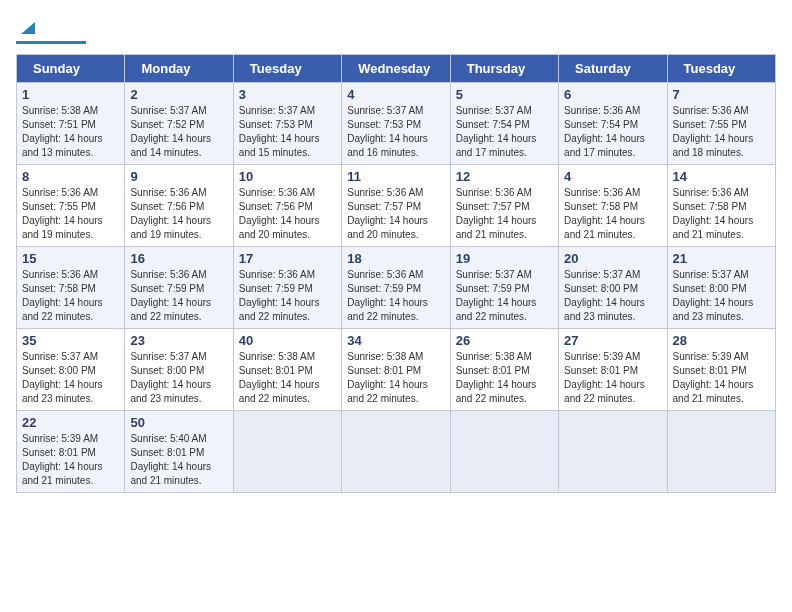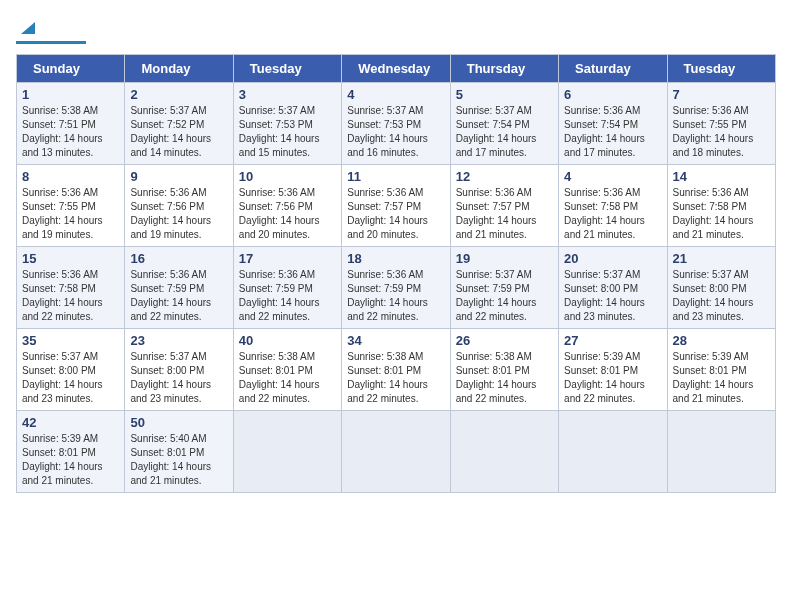--- a/index.html
+++ b/index.html
@@ -157,21 +157,21 @@
       <tr>
         <td><span class="day-number">35</span><span class="cell-text">Sunrise: 5:37 AM<br>Sunset: 8:00 PM<br>Daylight: 14 hours and 23 minutes.</span></td>
         <td><span class="day-number">23</span><span class="cell-text">Sunrise: 5:37 AM<br>Sunset: 8:00 PM<br>Daylight: 14 hours and 23 minutes.</span></td>
         <td><span class="day-number">40</span><span class="cell-text">Sunrise: 5:38 AM<br>Sunset: 8:01 PM<br>Daylight: 14 hours and 22 minutes.</span></td>
         <td><span class="day-number">34</span><span class="cell-text">Sunrise: 5:38 AM<br>Sunset: 8:01 PM<br>Daylight: 14 hours and 22 minutes.</span></td>
         <td><span class="day-number">26</span><span class="cell-text">Sunrise: 5:38 AM<br>Sunset: 8:01 PM<br>Daylight: 14 hours and 22 minutes.</span></td>
         <td><span class="day-number">27</span><span class="cell-text">Sunrise: 5:39 AM<br>Sunset: 8:01 PM<br>Daylight: 14 hours and 22 minutes.</span></td>
         <td><span class="day-number">28</span><span class="cell-text">Sunrise: 5:39 AM<br>Sunset: 8:01 PM<br>Daylight: 14 hours and 21 minutes.</span></td>
       </tr>
       <tr>
-        <td><span class="day-number">42</span><span class="cell-text">Sunrise: 5:39 AM<br>Sunset: 8:01 PM<br>Daylight: 14 hours and 21 minutes.</span></td>
+        <td><span class="day-number">22</span><span class="cell-text">Sunrise: 5:39 AM<br>Sunset: 8:01 PM<br>Daylight: 14 hours and 21 minutes.</span></td>
         <td><span class="day-number">50</span><span class="cell-text">Sunrise: 5:40 AM<br>Sunset: 8:01 PM<br>Daylight: 14 hours and 21 minutes.</span></td>
         <td class="empty-cell"></td>
         <td class="empty-cell"></td>
         <td class="empty-cell"></td>
         <td class="empty-cell"></td>
         <td class="empty-cell"></td>
       </tr>
     </tbody>
 </table>
 

